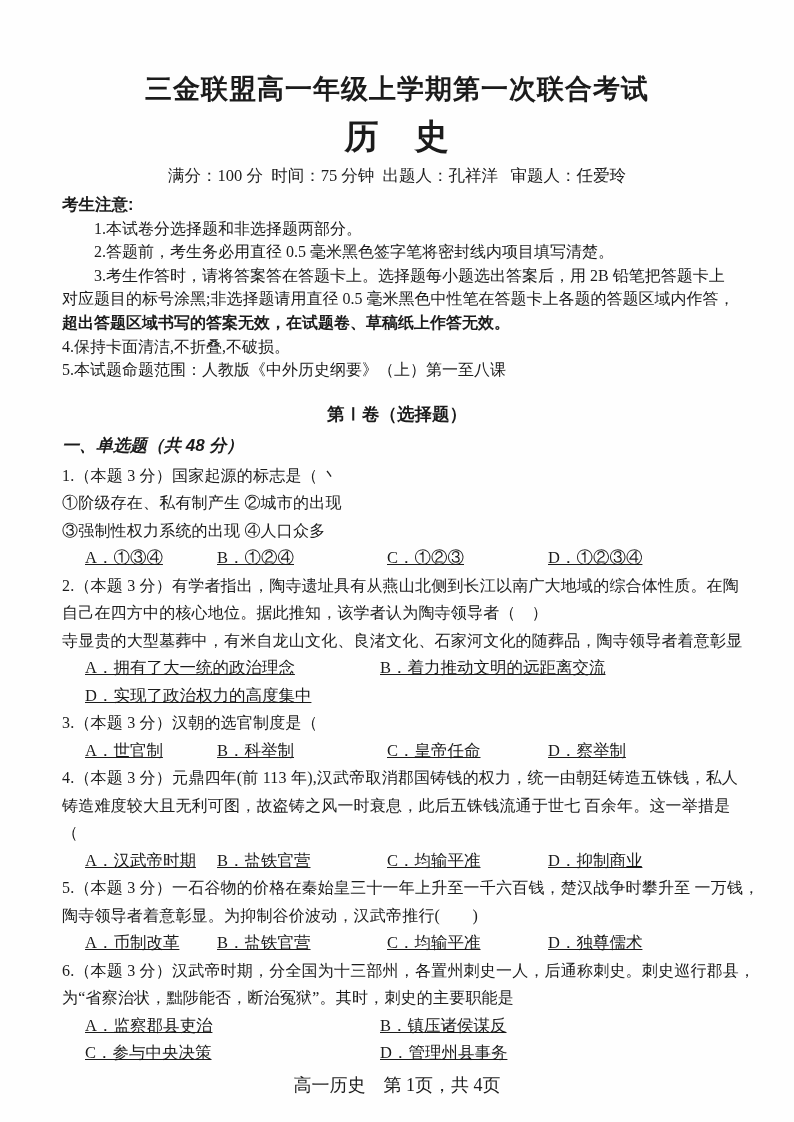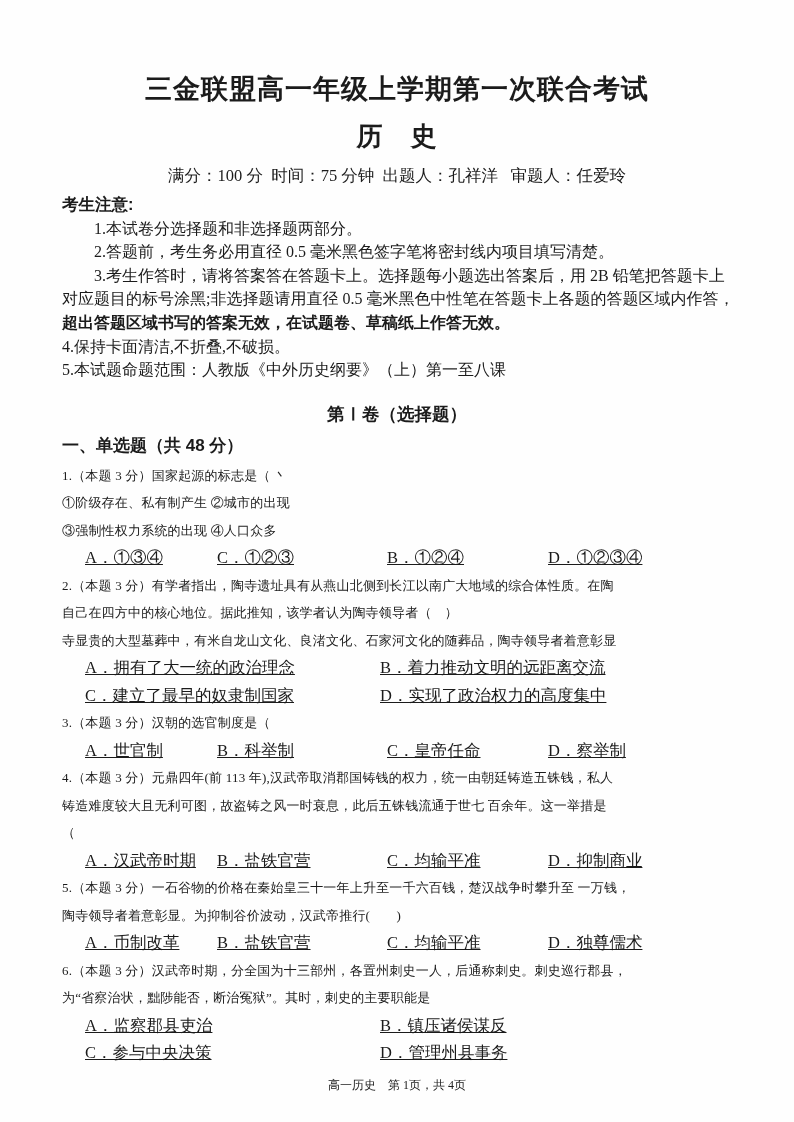--- a/index.html
+++ b/index.html
@@ -20,21 +20,21 @@
     font-weight: 700;
     font-size: 27px;
     line-height: 34px;
     text-align: center;
     letter-spacing: 1px;
     white-space: pre;
   }
   .subject {
     font-family: "Liberation Sans", sans-serif;
     font-weight: 700;
-    font-size: 26px;
+    font-size: 34px;
     line-height: 32px;
     text-align: center;
     letter-spacing: 1px;
     margin-top: 14px;
     white-space: pre;
   }
   .info-line {
     font-size: 16.5px;
     line-height: 22px;
     text-align: center;
@@ -55,42 +55,43 @@
     margin-top: 20px;
     white-space: pre;
   }
   .sub-title {
     font-family: "Liberation Sans", sans-serif;
     font-weight: 700;
     font-size: 17px;
     line-height: 24px;
     margin-top: 8px;
     white-space: nowrap;
+    font-style: italic;
   }
   .questions { margin-top: 4px; }
   .qline {
-    font-size: 13px;
+    font-size: 16px;
     line-height: 27.5px;
     white-space: nowrap;
     letter-spacing: 0.2px;
   }
   .opt-row {
     display: flex;
     font-size: 16.5px;
     line-height: 27.5px;
     padding-left: 23px;
     white-space: nowrap;
   }
   .opt { display: inline-block; flex: none; text-decoration: underline; }
   .row4 .opt:nth-child(1) { width: 132px; }
   .row4 .opt:nth-child(2) { width: 170px; }
   .row4 .opt:nth-child(3) { width: 161px; }
   .row2 .opt:nth-child(1) { width: 295px; }
   .footer {
-    font-size: 12px;
+    font-size: 18px;
     line-height: 22px;
     text-align: center;
     margin-top: 7px;
     white-space: pre;
   }
 </style>
 </head>
 <body>
 
 <div class="page">
@@ -114,36 +115,35 @@
   <div class="sub-title">一、单选题（共 48 分）</div>
 
   <div class="questions">
 
     <div class="question">
       <div class="qline">1.（本题 3 分）国家起源的标志是（ 丶</div>
       <div class="qline">①阶级存在、私有制产生 ②城市的出现</div>
       <div class="qline">③强制性权力系统的出现 ④人口众多</div>
       <div class="opt-row row4">
         <span class="opt">A．①③④</span>
+        <span class="opt">B．①②④</span>
         <span class="opt">C．①②③</span>
-        <span class="opt">B．①②④</span>
         <span class="opt">D．①②③④</span>
       </div>
     </div>
 
     <div class="question">
       <div class="qline">2.（本题 3 分）有学者指出，陶寺遗址具有从燕山北侧到长江以南广大地域的综合体性质。在陶</div>
       <div class="qline">自己在四方中的核心地位。据此推知，该学者认为陶寺领导者（　）</div>
       <div class="qline">寺显贵的大型墓葬中，有米自龙山文化、良渚文化、石家河文化的随葬品，陶寺领导者着意彰显</div>
       <div class="opt-row row2">
         <span class="opt">A．拥有了大一统的政治理念</span>
         <span class="opt">B．着力推动文明的远距离交流</span>
       </div>
       <div class="opt-row row2">
-        <span class="opt">C．建立了最早的奴隶制国家</span>
         <span class="opt">D．实现了政治权力的高度集中</span>
       </div>
     </div>
 
     <div class="question">
       <div class="qline">3.（本题 3 分）汉朝的选官制度是（</div>
       <div class="opt-row row4">
         <span class="opt">A．世官制</span>
         <span class="opt">B．科举制</span>
         <span class="opt">C．皇帝任命</span>

